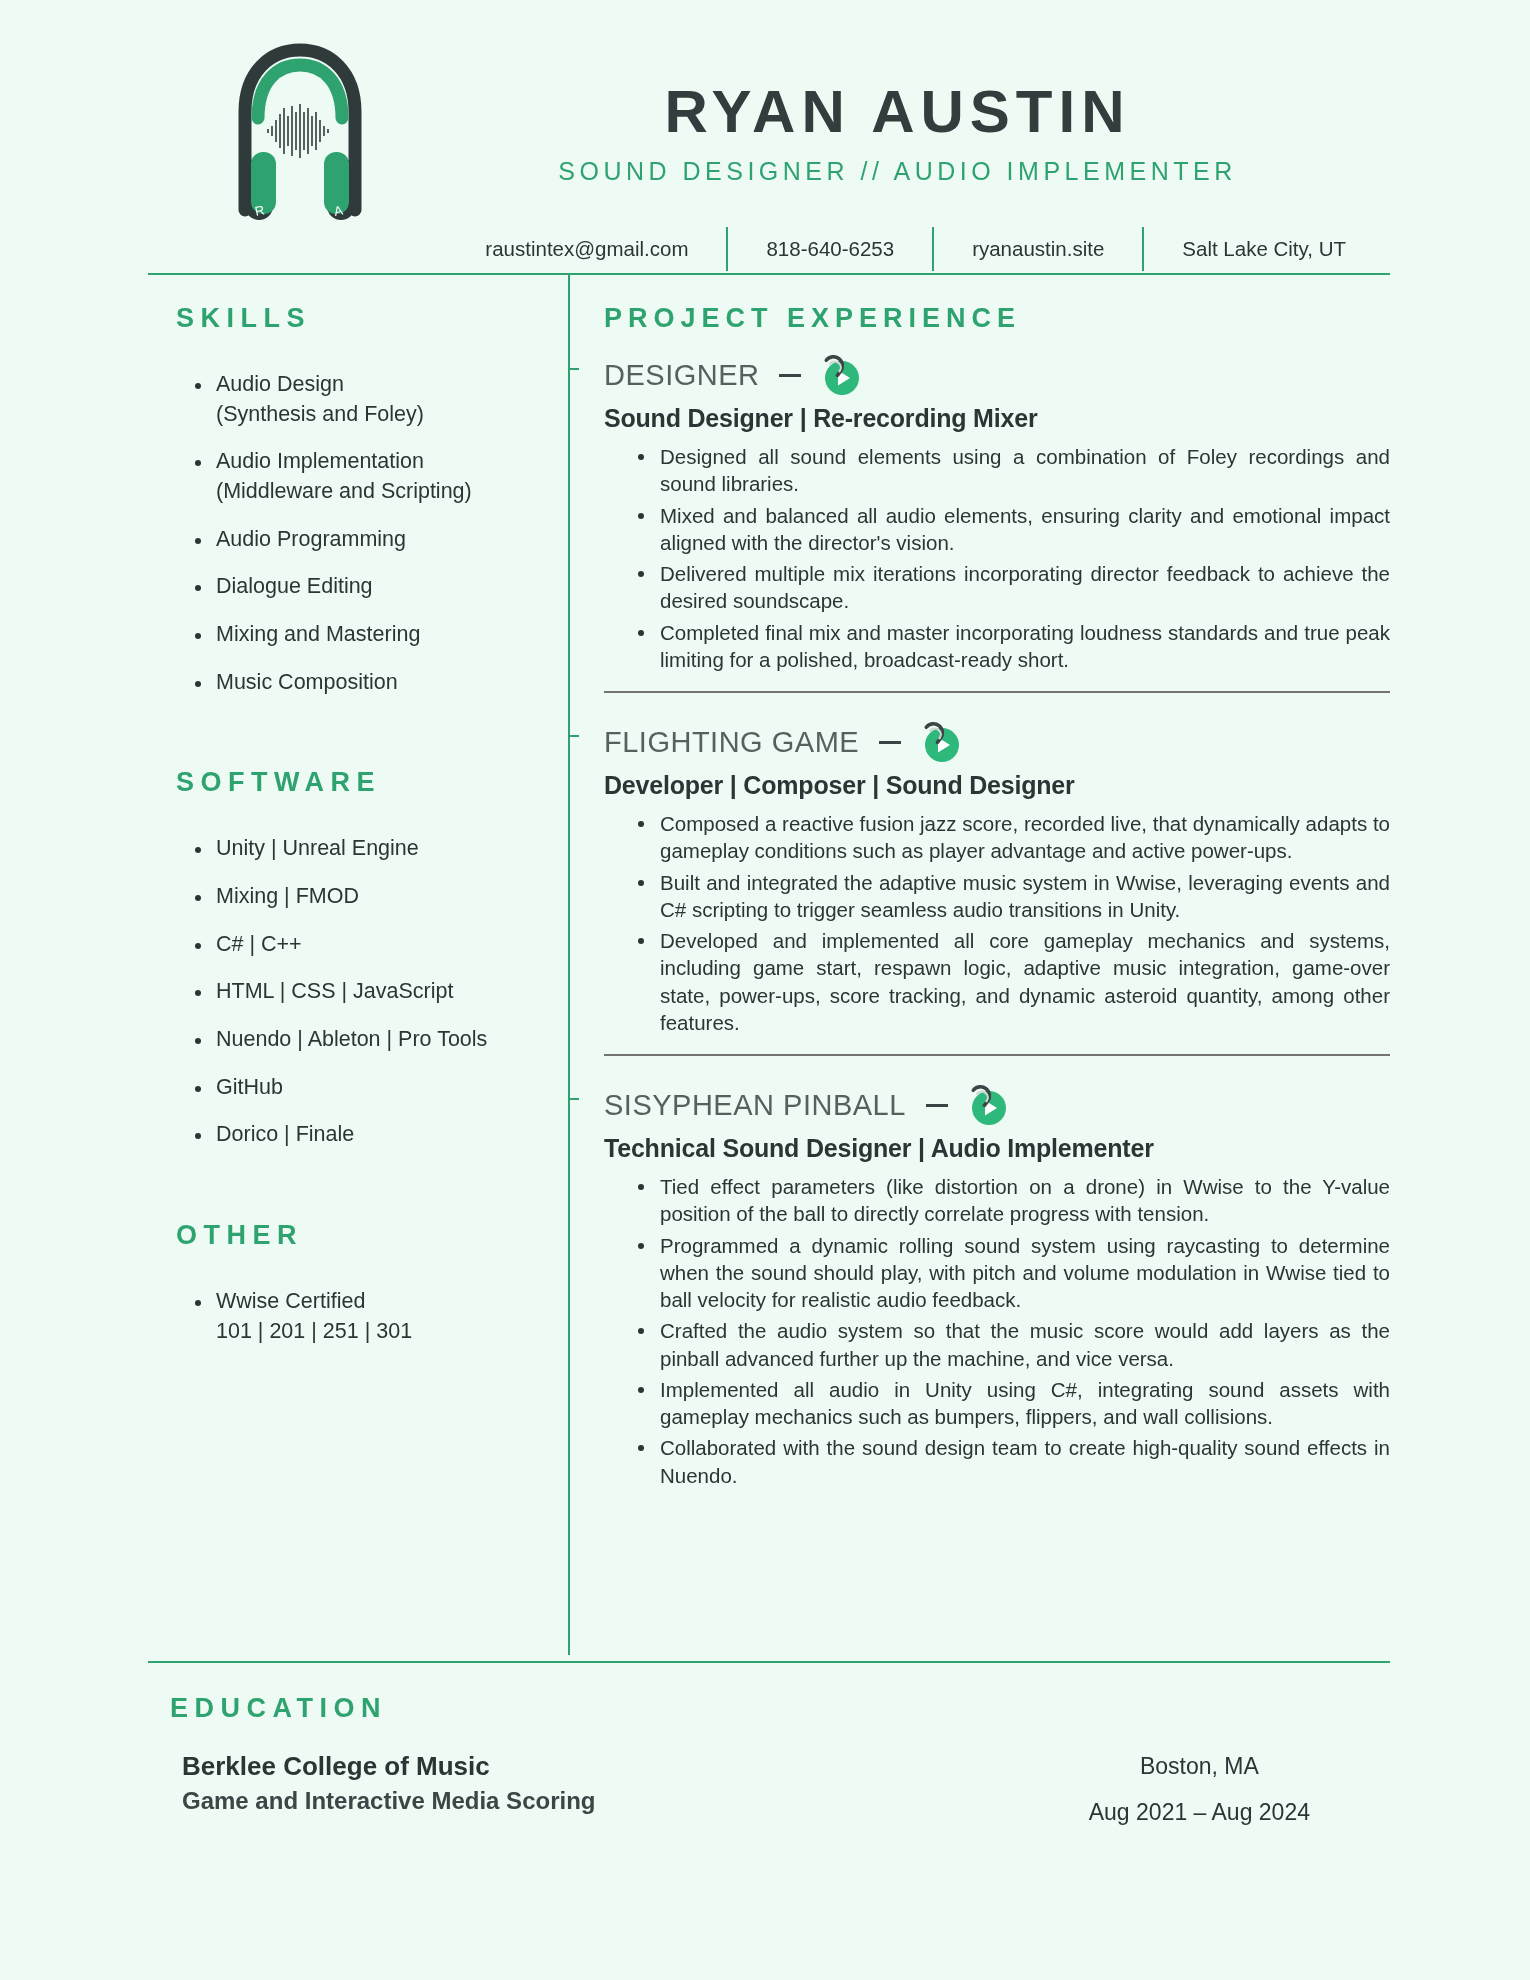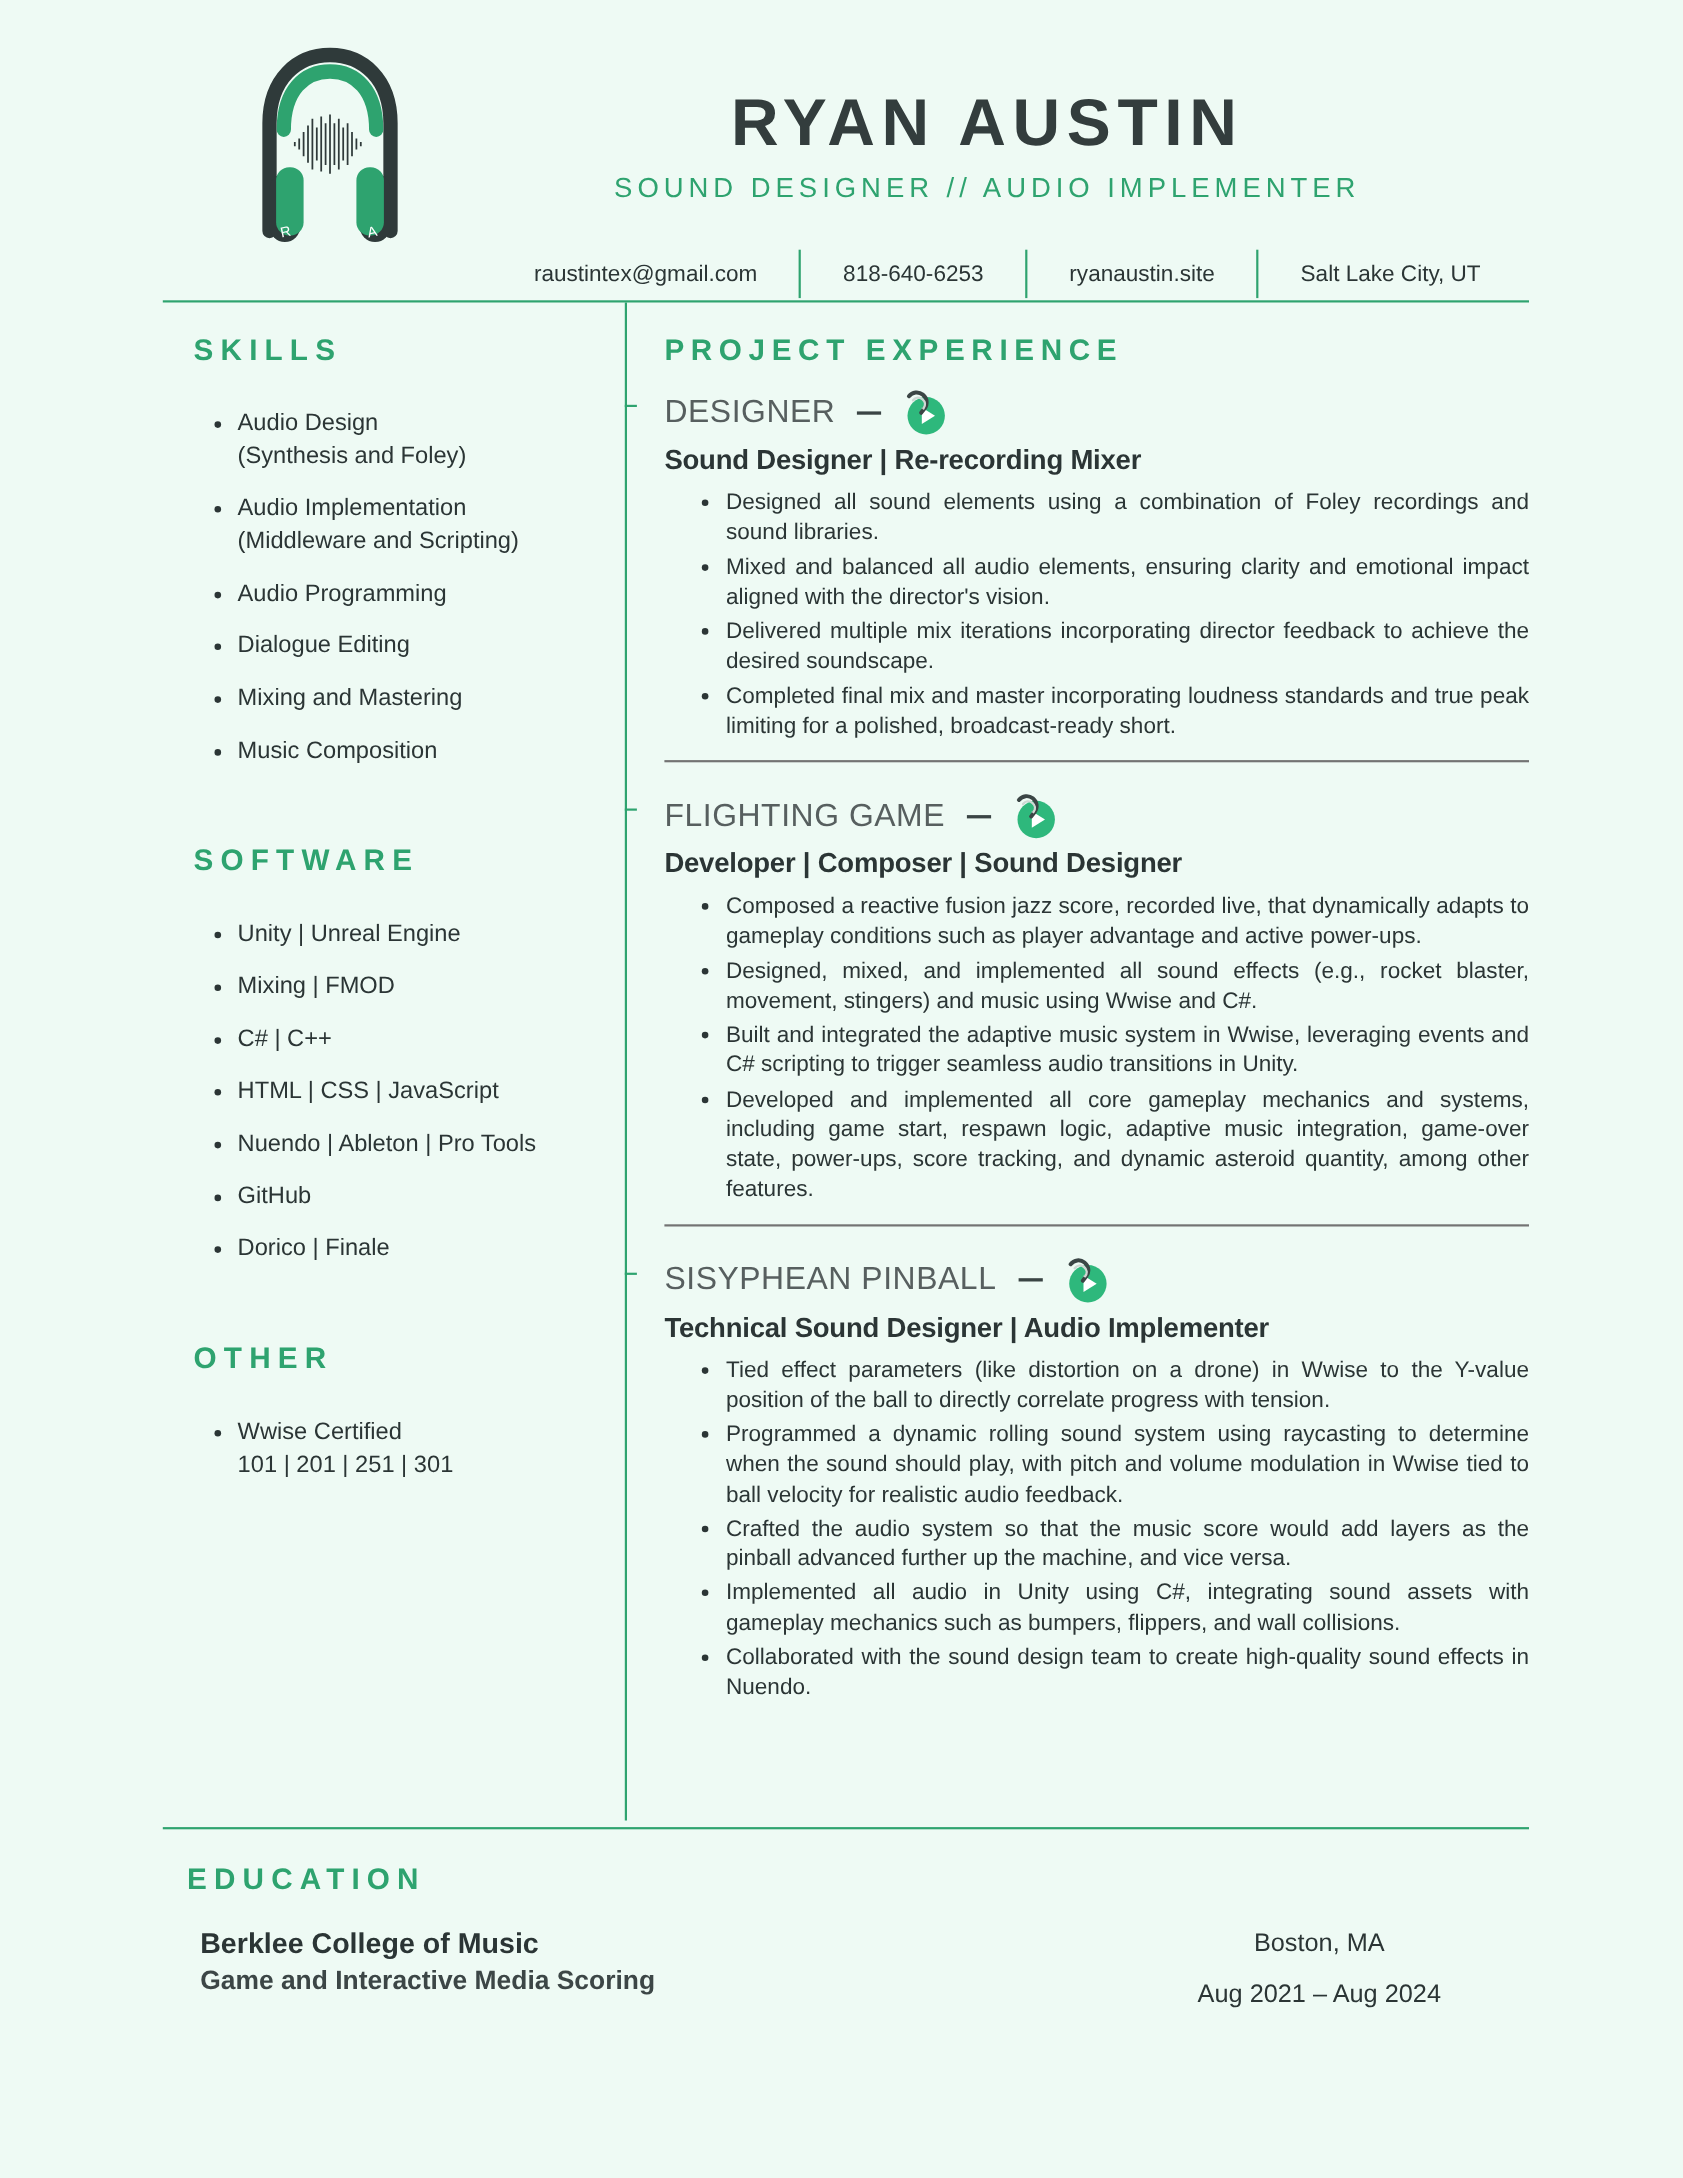--- a/index.html
+++ b/index.html
@@ -427,21 +427,20 @@
               <circle cx="25" cy="26" r="17" fill="#2eb87c"></circle>
               <polygon points="21,18.5 33,26 21,33.5" fill="#ffffff"></polygon>
               <path d="M8 14 C8 9 12 5 17 5 C22 5 26 9 26 14 L26 19" fill="none" stroke="#3b4545" stroke-width="3.6" stroke-linecap="round" transform="rotate(38 17 13)"></path>
               <path d="M13 16 C13 12.5 15.6 10 19 10 C22.4 10 25 12.5 25 16" fill="none" stroke="#cfd8d4" stroke-width="2.2" stroke-linecap="round" transform="rotate(38 19 14)"></path>
             </svg>
           </span>
         </div>
         <div class="proj-role">Developer | Composer | Sound Designer</div>
         <ul class="bullets">
           <li>Composed a reactive fusion jazz score, recorded live, that dynamically adapts to gameplay conditions such as player advantage and active power-ups.</li>
-          <li>Designed, mixed, and implemented all sound effects (e.g., rocket blaster, movement, stingers) and music using Wwise and C#.</li>
           <li>Built and integrated the adaptive music system in Wwise, leveraging events and C# scripting to trigger seamless audio transitions in Unity.</li>
           <li>Developed and implemented all core gameplay mechanics and systems, including game start, respawn logic, adaptive music integration, game-over state, power-ups, score tracking, and dynamic asteroid quantity, among other features.</li>
         </ul>
       </div>
 
       <div class="project">
         <div class="proj-title-row">
           <span class="tick"></span>
           <span class="proj-name">SISYPHEAN PINBALL</span>
           <span class="dash"></span>

